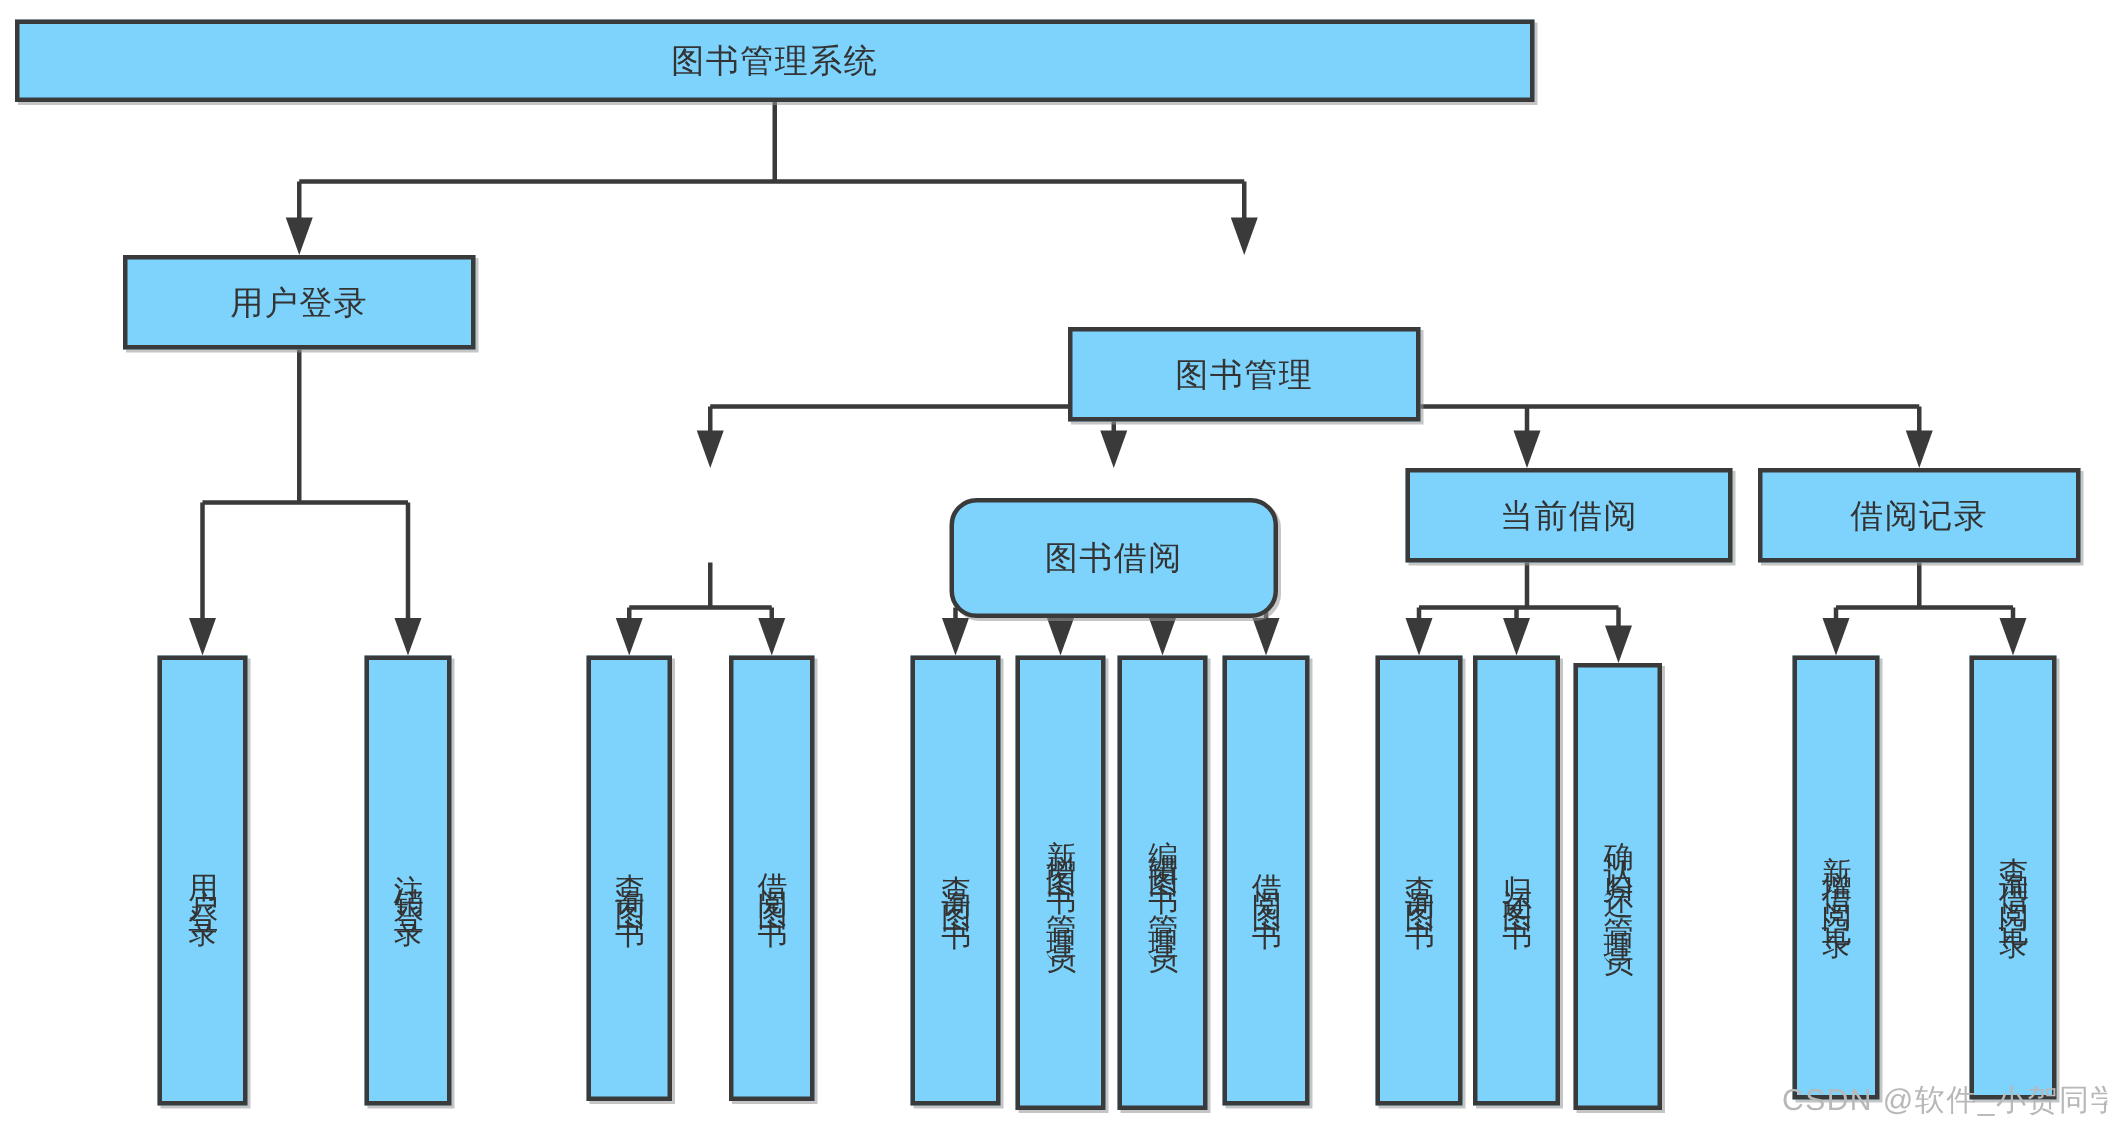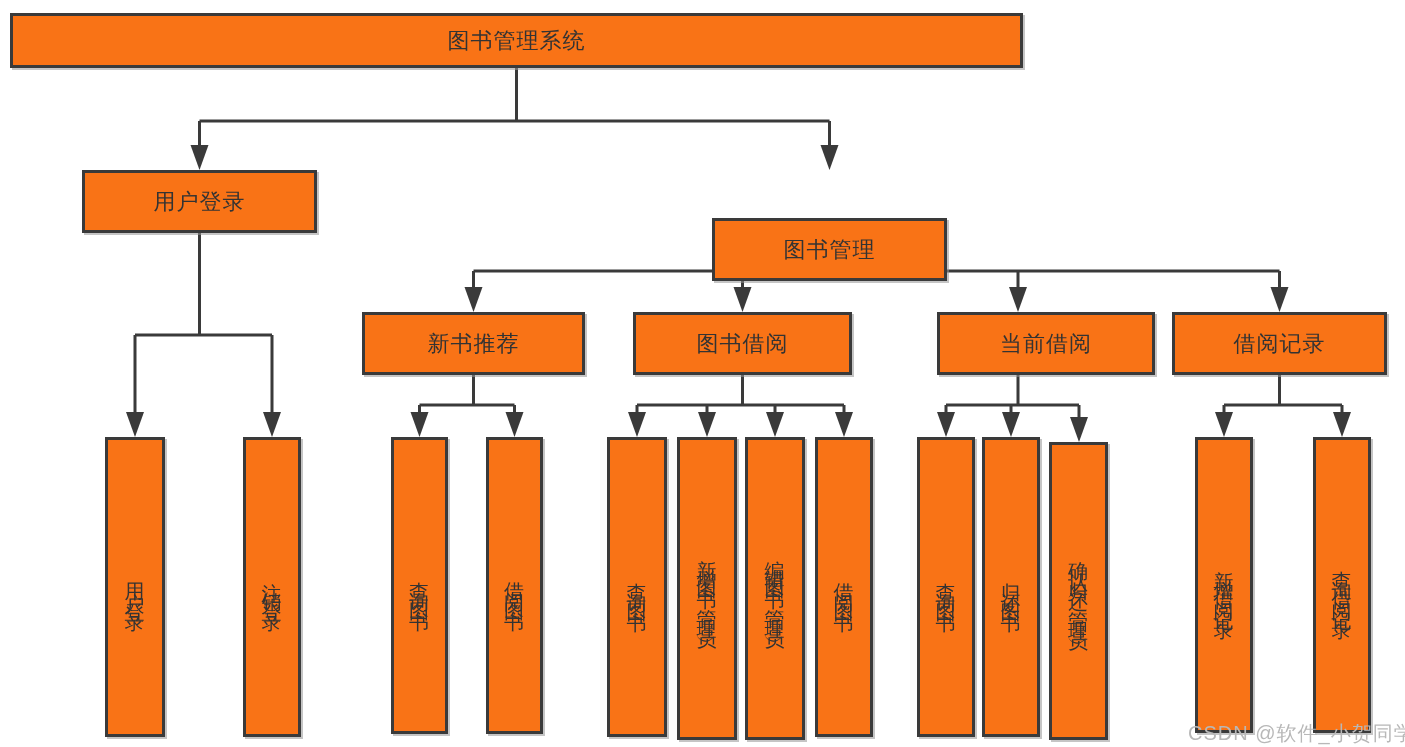--- a/index.html
+++ b/index.html
@@ -15,21 +15,21 @@
   .connectors {
     position: absolute;
     left: 0; top: 0;
     width: 1405px; height: 747px;
     pointer-events: none;
   }
   .node {
     position: absolute;
     box-sizing: border-box;
     border: 3px solid #3a3a3a;
-    background: #f97316;
+    background: #7dd3fc;
     color: #333333;
     display: flex;
     align-items: center;
     justify-content: center;
     box-shadow: 2px 2px 0 rgba(150,150,150,0.55);
     z-index: 2;
   }
   .hbox {
     font-size: 22px;
     letter-spacing: 1px;
@@ -89,22 +89,21 @@
       <path d="M1215,412 L1233,412 L1224,437 Z"></path>
       <path d="M1333,412 L1351,412 L1342,437 Z"></path>
     </g>
   </svg>
 
   <div class="node hbox" style="left:10px; top:13px; width:1013px; height:55px;">图书管理系统</div>
 
   <div class="node hbox" style="left:82px; top:170px; width:235px; height:63px;">用户登录</div>
   <div class="node hbox" style="left:712px; top:170px; width:235px; height:63px;margin-top:48px;">图书管理</div>
 
-  <div class="node hbox" style="left:362px; top:312px; width:223px; height:63px;">新书推荐</div>
-  <div class="node hbox" style="left:633px; top:312px; width:219px; height:63px;">图书借阅</div>
+  <div class="node hbox" style="left:633px; top:332px; width:219px; height:80px;border-radius:18px;">图书借阅</div>
   <div class="node hbox" style="left:909px; top:312px; width:218px; height:63px;margin-left:28px;">当前借阅</div>
   <div class="node hbox" style="left:1172px; top:312px; width:215px; height:63px;">借阅记录</div>
 
   <div class="node vbox" style="left:105px; top:437px; width:60px; height:300px;">用户登录</div>
   <div class="node vbox" style="left:243px; top:437px; width:58px; height:300px;">注销登录</div>
 
   <div class="node vbox" style="left:391px; top:437px; width:57px; height:297px;">查询图书</div>
   <div class="node vbox" style="left:486px; top:437px; width:57px; height:297px;">借阅图书</div>
 
   <div class="node vbox" style="left:607px; top:437px; width:60px; height:300px;">查询图书</div>

